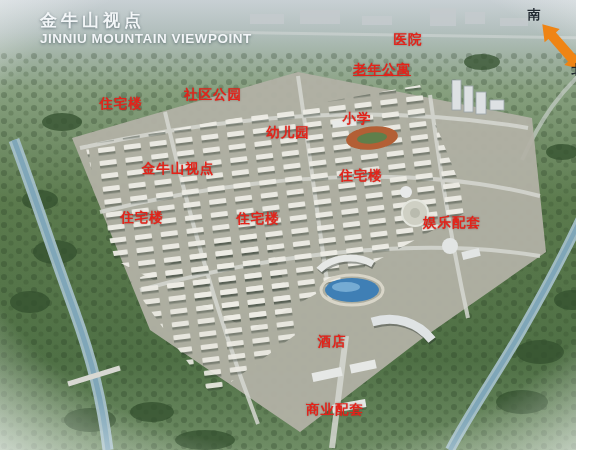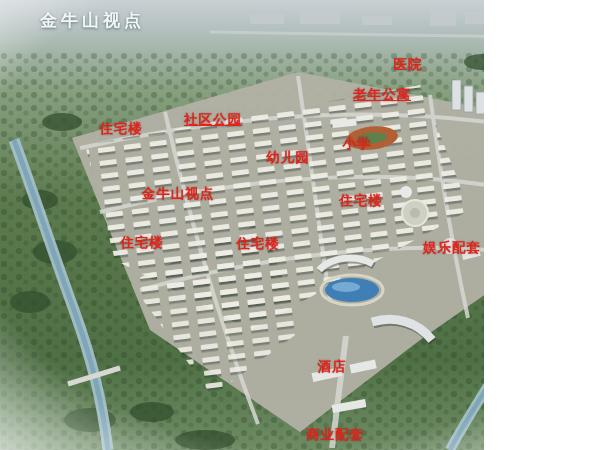--- a/index.html
+++ b/index.html
@@ -1,25 +1,25 @@
 <!DOCTYPE html>
 <html><head>
 <meta charset="utf-8">
 <style>
   html,body{margin:0;padding:0;background:#ffffff;}
-  .stage{position:relative;width:484px;height:450px;overflow:hidden;background:#eef1f2;
+  .stage{position:relative;width:576px;height:450px;overflow:hidden;background:#eef1f2;
          font-family:"Liberation Sans",sans-serif;}
   .stage svg{position:absolute;left:0;top:0;}
   .title-block{position:absolute;left:40px;top:10px;line-height:1.25;
                color:#f3f6f8;text-shadow:0 1px 3px rgba(30,50,60,.55);}
   .title-cn{font-size:17px;font-weight:bold;letter-spacing:4px;}
   .title-en{font-size:13.5px;font-weight:bold;letter-spacing:.5px;}
   .map-label{position:absolute;transform:translate(-50%,-50%);
              color:#e3231a;font-weight:bold;font-size:13.5px;white-space:nowrap;
-             letter-spacing:1px;text-shadow:0 0 2px rgba(70,10,5,.4);margin-top:25px;}
+             letter-spacing:1px;text-shadow:0 0 2px rgba(70,10,5,.4);}
   .compass-char{position:absolute;transform:translate(-50%,-50%);
                 font-size:13px;font-weight:bold;color:#141c24;opacity:.92;}
 </style>
 </head>
 <body>
 
 <div class="stage">
 
   <svg width="600" height="450" viewBox="0 0 600 450" aria-hidden="true">
     <defs>
@@ -150,29 +150,30 @@
 
     <rect x="0" y="0" width="600" height="450" fill="url(#vig)"></rect>
 
     <g transform="translate(562,47) rotate(-131)">
       <polygon fill="#ef8414" points="30,0 15,-10 15,-5 -15,-5 -15,-10 -30,0 -15,10 -15,5 15,5 15,10"></polygon>
     </g>
   </svg>
 
   <div class="title-block">
     <div class="title-cn">金牛山视点</div>
+    <div class="title-en">JINNIU MOUNTAIN VIEWPOINT</div>
   </div>
 
   <div class="compass-char" style="left:534px;top:15px;">南</div>
   <div class="compass-char" style="left:578px;top:70px;">北</div>
 
   <div>
       <div class="map-label" style="left: 408px; top: 40px;">医院</div>
       <div class="map-label" style="left: 382px; top: 70px; text-decoration: underline;">老年公寓</div>
-      <div class="map-label" style="left: 213px; top: 95px; text-decoration: underline;">社区公园</div>
+      <div class="map-label" style="left: 213px; top: 95px;">社区公园</div>
       <div class="map-label" style="left: 121px; top: 104px;">住宅楼</div>
       <div class="map-label" style="left: 357px; top: 119px;">小学</div>
       <div class="map-label" style="left: 288px; top: 133px; text-align: right;">幼儿园</div>
       <div class="map-label" style="left: 178px; top: 169px;">金牛山视点</div>
       <div class="map-label" style="left: 361px; top: 176px;">住宅楼</div>
       <div class="map-label" style="left: 142px; top: 218px;">住宅楼</div>
       <div class="map-label" style="left: 258px; top: 219px;">住宅楼</div>
       <div class="map-label" style="left: 452px; top: 223px; text-align: right;">娱乐配套</div>
       <div class="map-label" style="left: 332px; top: 342px;">酒店</div>
       <div class="map-label" style="left: 335px; top: 410px;">商业配套</div>

